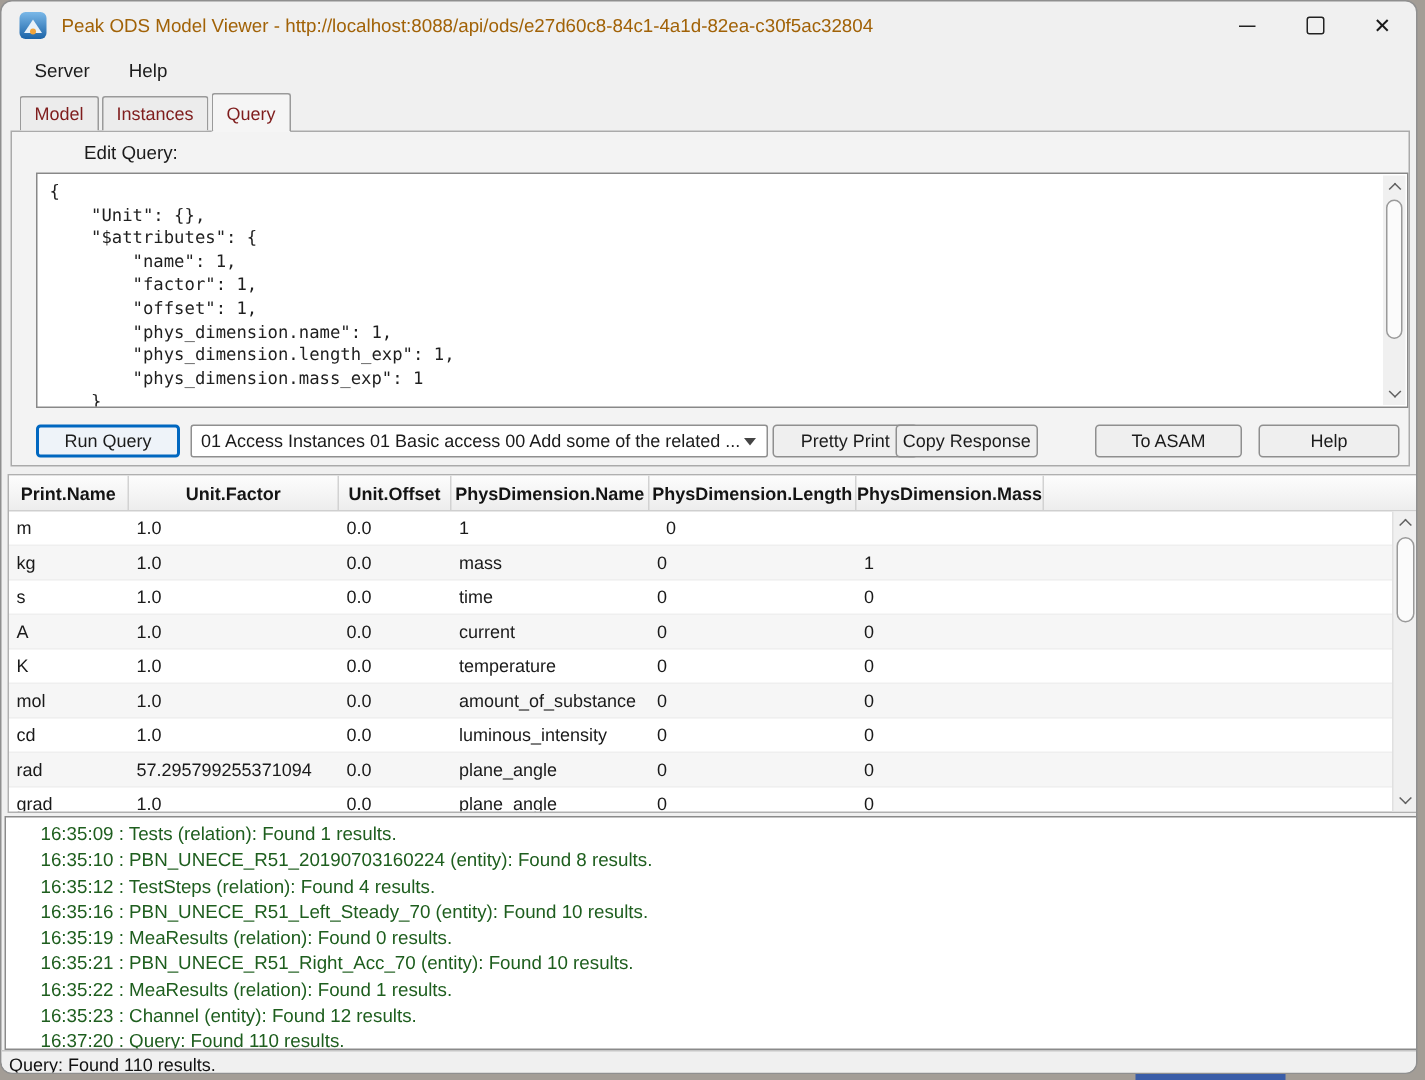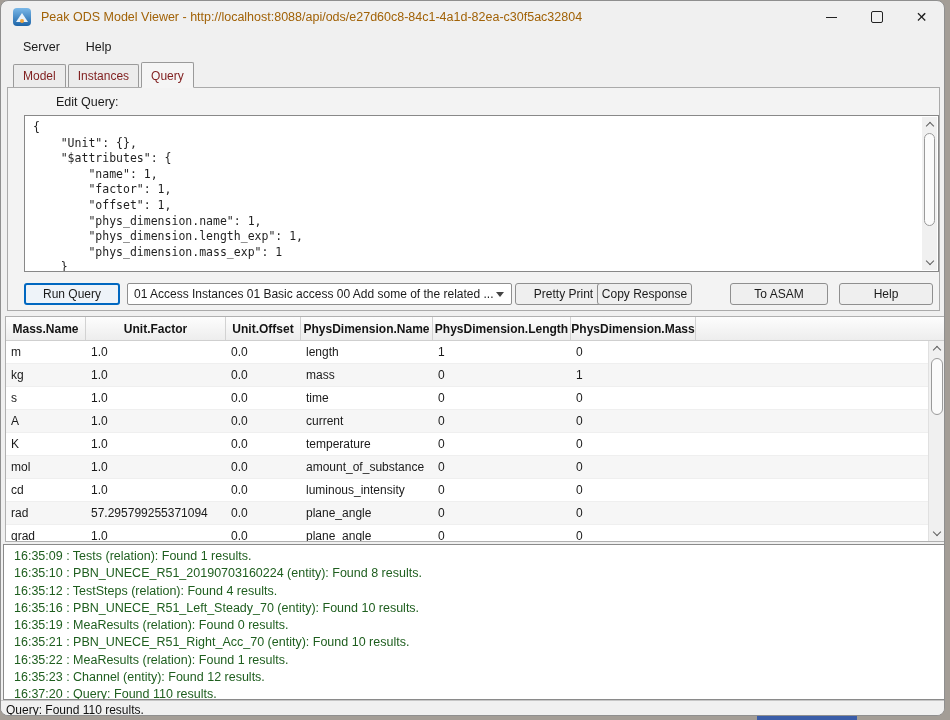--- a/index.html
+++ b/index.html
@@ -77,21 +77,21 @@
   .tr.alt{background:#f6f6f6;}
   .td{font-size:12px;color:#1a1a1a;display:flex;align-items:center;padding-left:5px;box-sizing:border-box;
     white-space:nowrap;overflow:hidden;}
   .table-scroll{position:absolute;top:24px;right:0;bottom:0;width:17px;background:#f0f0f0;border-left:1px solid #e0e0e0;box-sizing:border-box;}
   .table-scroll .arrow{position:absolute;left:0;width:16px;height:15px;display:flex;align-items:center;justify-content:center;}
   .table-scroll .arrow.top{top:0;}.table-scroll .arrow.bottom{bottom:0;}
   .table-scroll .thumb{left:2px;width:12px;}
 
   
   .log-wrap{position:absolute;left:2px;top:543px;width:943px;height:156px;background:#ffffff;
-    border:1px solid #8a8a8a;box-sizing:border-box;padding:3px 10px;overflow:hidden;}
+    border:1px solid #8a8a8a;box-sizing:border-box;padding:3px 23px;overflow:hidden;}
   .log-line{font-size:12.5px;line-height:17.3px;color:#1e5e1e;white-space:nowrap;}
 
   
   .statusbar{position:absolute;left:0;right:0;top:699px;height:17px;background:#f0f0f0;
     border-top:1px solid #c6c6c6;display:flex;align-items:center;padding-left:5px;font-size:12px;color:#101010;}
 </style>
 </head>
 <body>
 
 <div class="desktop">
@@ -159,34 +159,33 @@
       </div>
 
       <div class="btn" style="left:507px;width:97px;text-align:right;">Pretty Print</div>
       <div class="btn" style="left:589px;width:95px;">Copy Response</div>
       <div class="btn" style="left:722px;width:98px;">To ASAM</div>
       <div class="btn" style="left:831px;width:94px;">Help</div>
     </div>
 
     <div class="table-wrap">
       <div class="thead">
-          <div class="th" style="width: 80px;">Mass.Name</div>
+          <div class="th" style="width: 80px;">Print.Name</div>
           <div class="th" style="width: 140px;">Unit.Factor</div>
           <div class="th" style="width: 75px;">Unit.Offset</div>
           <div class="th" style="width: 132px;">PhysDimension.Name</div>
           <div class="th" style="width: 138px;">PhysDimension.Length</div>
           <div class="th" style="width: 125px;">PhysDimension.Mass</div>
           <div class="th" style="width: 234px; border-right: none;"></div>
         </div>
       <div class="tbody">
           <div class="tr">
             <div class="td" style="width: 80px;">m</div>
             <div class="td" style="width: 140px;">1.0</div>
             <div class="td" style="width: 75px;">0.0</div>
-            <div class="td" style="width: 132px;">length</div>
             <div class="td" style="width: 138px;">1</div>
             <div class="td" style="width: 125px;">0</div>
           </div>
           <div class="tr alt">
             <div class="td" style="width: 80px;">kg</div>
             <div class="td" style="width: 140px;">1.0</div>
             <div class="td" style="width: 75px;">0.0</div>
             <div class="td" style="width: 132px;">mass</div>
             <div class="td" style="width: 138px;">0</div>
             <div class="td" style="width: 125px;">1</div>

